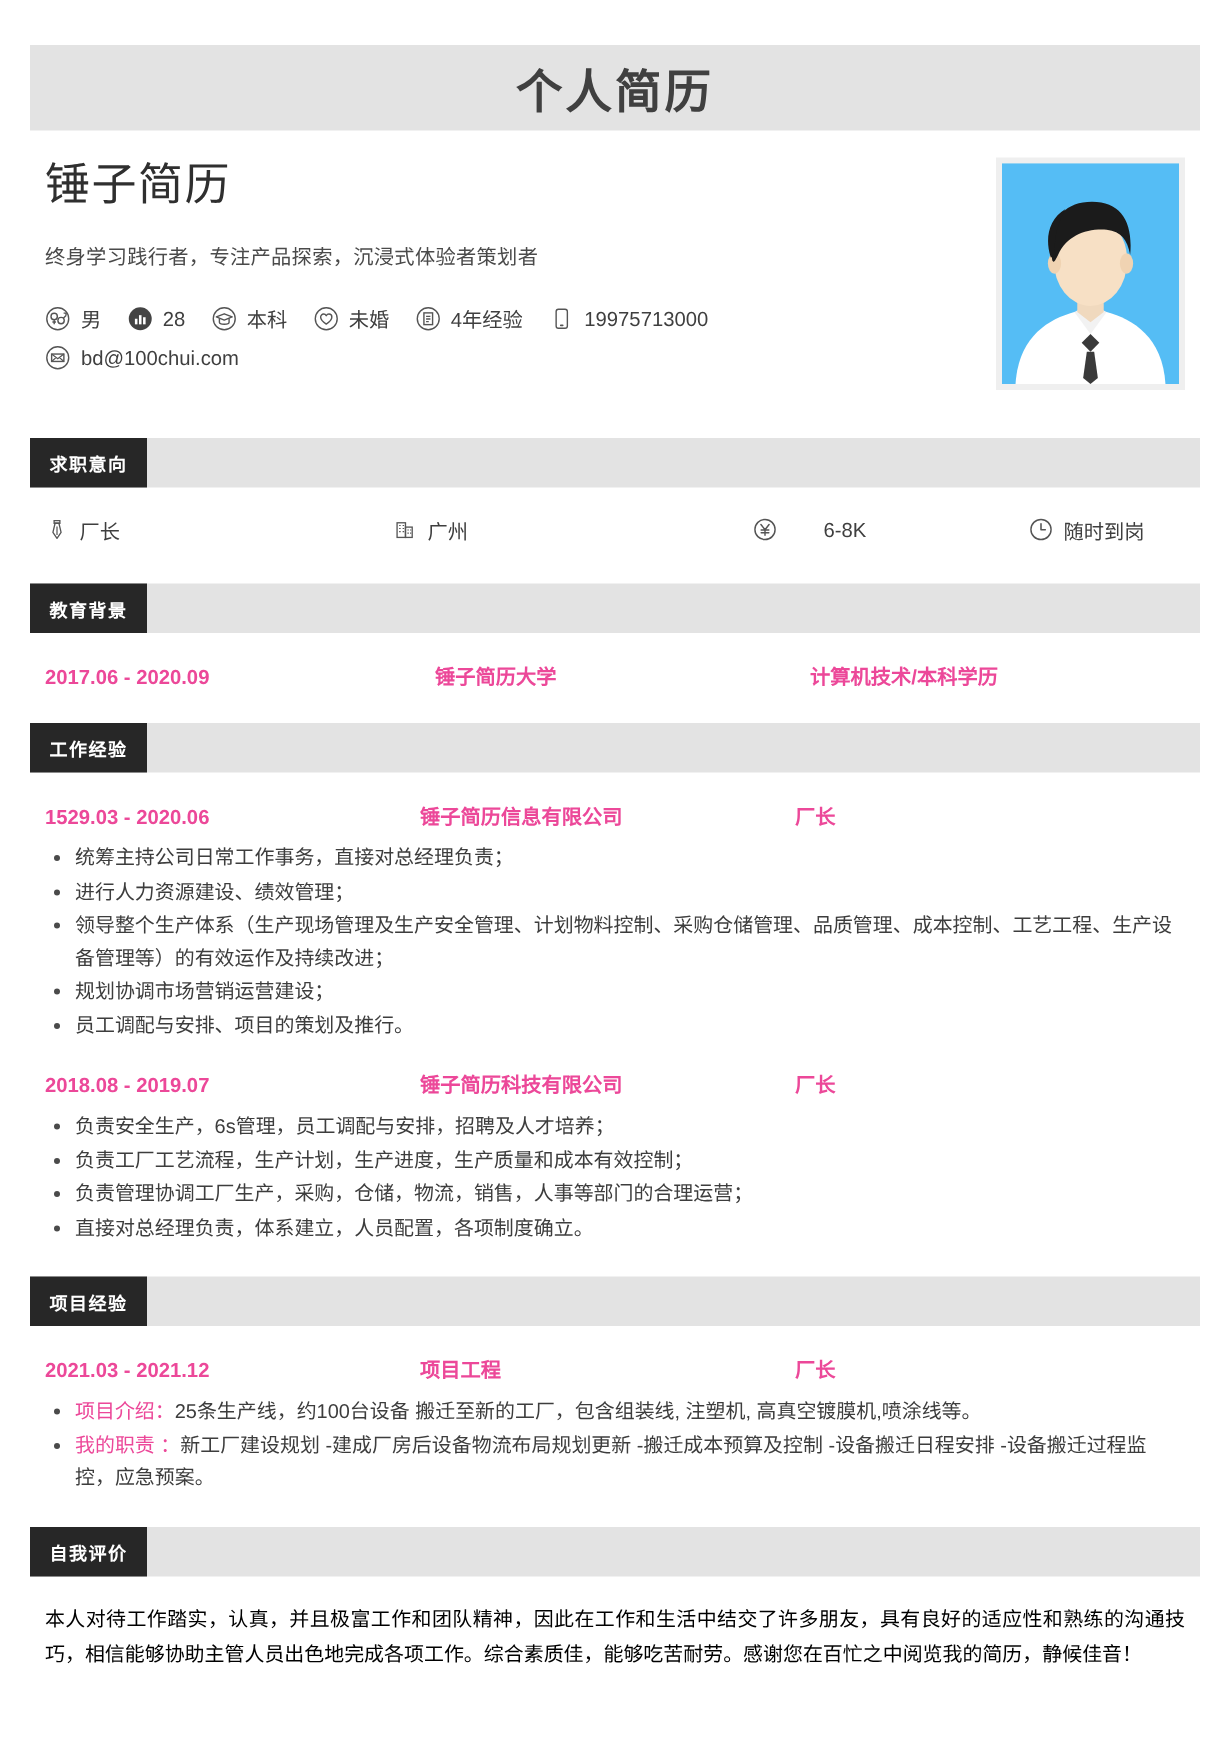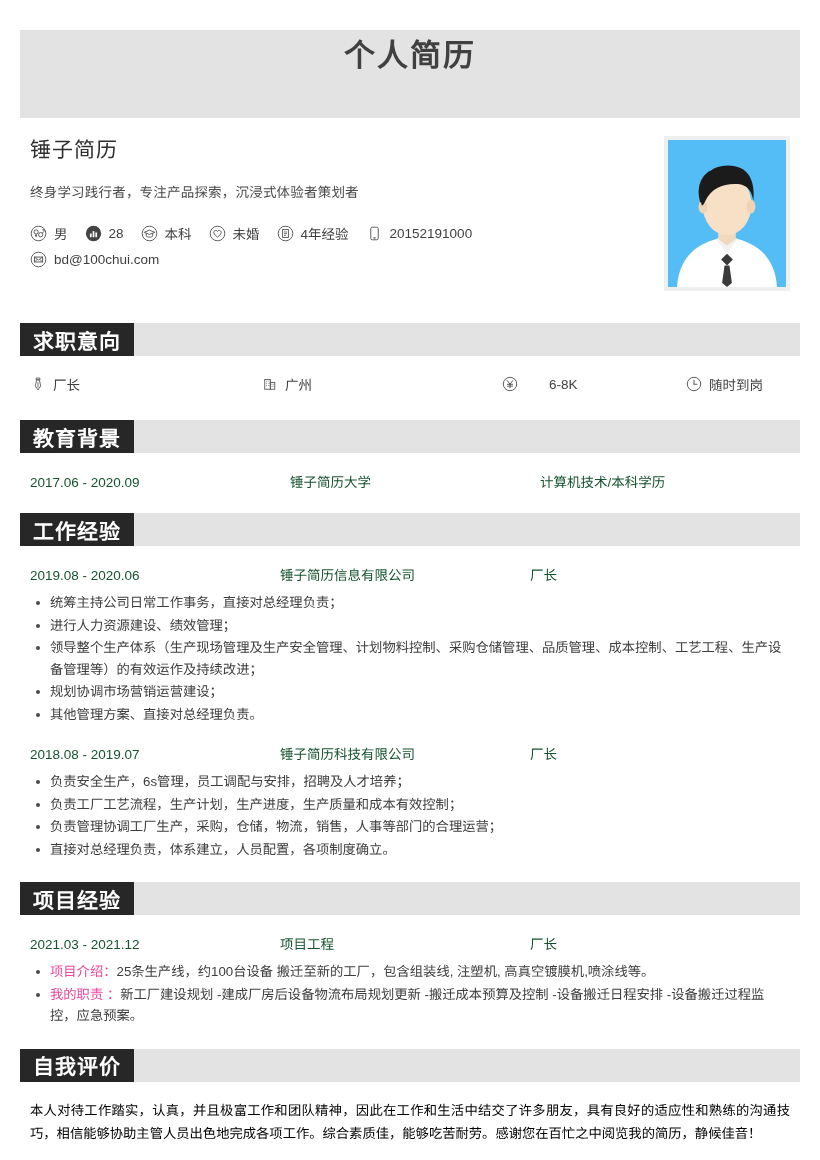--- a/index.html
+++ b/index.html
@@ -21,23 +21,24 @@
     height: 1160px;
     box-sizing: border-box;
     padding: 0 20px;
     background: #fff;
     overflow: hidden;
   }
 
   
   .title-banner {
     margin-top: 30px;
-    height: 88px;
+    height: 57px;
     background: #e3e3e3;
     display: flex;
+    align-items: center;
     justify-content: center;
   }
   .title-banner .doc-title {
     font-size: 31px;
     font-weight: bold;
     color: #404040;
     letter-spacing: 2px;
   }
 
   
@@ -47,21 +48,21 @@
     align-items: flex-start;
     padding-top: 18px;
     min-height: 165px;
   }
   .identity-left {
     flex: 1 1 auto;
     padding-left: 10px;
     padding-top: 2px;
   }
   .person-name {
-    font-size: 21px;
+    font-size: 30px;
     font-weight: normal;
     color: #2f2f2f;
     letter-spacing: 1px;
     margin: 0 0 20px 0;
     line-height: 1.1;
   }
   .person-tagline {
     font-size: 13.5px;
     color: #4a4a4a;
     margin-bottom: 22px;
@@ -118,21 +119,21 @@
   .section-head {
     background: #e3e3e3;
     height: 33px;
     display: flex;
     align-items: stretch;
     margin-top: 22px;
   }
   .section-head .tag {
     background: #272727;
     color: #ffffff;
-    font-size: 21px;
+    font-size: 12px;
     font-weight: bold;
     letter-spacing: 1px;
     display: flex;
     align-items: center;
     padding: 0 13px;
   }
 
   
   .intent-row {
     display: flex;
@@ -156,22 +157,22 @@
   .i2 { flex: 0 0 240px; }
   .i3 { flex: 0 0 184px; gap: 24px; }
   .i4 { flex: 0 0 auto; }
 
   
   .entry { padding: 0 10px; }
   .entry-head {
     display: flex;
     align-items: baseline;
     font-size: 13.5px;
-    font-weight: normal;
-    color: #14532d;
+    font-weight: bold;
+    color: #ec4899;
     margin-top: 18px;
     margin-bottom: 8px;
   }
   .entry-head .col-date { flex: 0 0 250px; }
   .entry-head .col-org  { flex: 0 0 250px; }
   .entry-head .col-role { flex: 1 1 auto; }
   .entry-head.edu .col-date { flex: 0 0 260px; }
   .entry-head.edu .col-org  { flex: 0 0 250px; }
 
   ul.bullets {
@@ -282,21 +283,21 @@
             <span class="fact-text">4年经验</span>
           </div>
 
           <div class="fact">
             <span class="cicon">
               <svg viewBox="0 0 20 20">
                   <rect x="5.6" y="2.6" width="8.8" height="14.8" rx="1.8" fill="none" stroke="#555" stroke-width="1.1"></rect>
                   <rect x="8.6" y="14.5" width="2.8" height="1.3" rx=".6" fill="#555"></rect>
                 </svg>
             </span>
-            <span class="fact-text">20152191000</span>
+            <span class="fact-text">19975713000</span>
           </div>
 
         </div>
 
         <div class="fact-row">
           <div class="fact">
             <span class="cicon">
               <svg viewBox="0 0 20 20">
                   <circle cx="10" cy="10" r="8.6" fill="none" stroke="#555" stroke-width="1.1"></circle>
                   <rect x="5.2" y="7.1" width="9.6" height="5.8" fill="none" stroke="#555" stroke-width="1.1"></rect>
@@ -393,30 +394,30 @@
       <div class="col-role">计算机技术/本科学历</div>
     </div>
   </div>
 
   <div class="section-head">
     <div class="tag">工作经验</div>
   </div>
 
   <div class="entry">
     <div class="entry-head">
-      <div class="col-date">2019.08 - 2020.06</div>
+      <div class="col-date">1529.03 - 2020.06</div>
       <div class="col-org">锤子简历信息有限公司</div>
       <div class="col-role">厂长</div>
     </div>
     <ul class="bullets">
       <li>统筹主持公司日常工作事务，直接对总经理负责；</li>
       <li>进行人力资源建设、绩效管理；</li>
       <li>领导整个生产体系（生产现场管理及生产安全管理、计划物料控制、采购仓储管理、品质管理、成本控制、工艺工程、生产设备管理等）的有效运作及持续改进；</li>
       <li>规划协调市场营销运营建设；</li>
-      <li>其他管理方案、直接对总经理负责。</li>
+      <li>员工调配与安排、项目的策划及推行。</li>
     </ul>
   </div>
 
   <div class="entry">
     <div class="entry-head">
       <div class="col-date">2018.08 - 2019.07</div>
       <div class="col-org">锤子简历科技有限公司</div>
       <div class="col-role">厂长</div>
     </div>
     <ul class="bullets">

